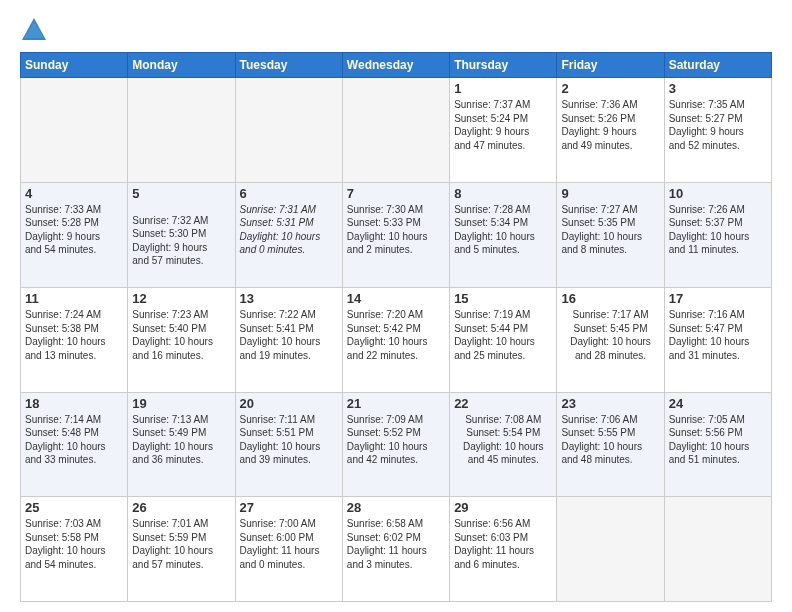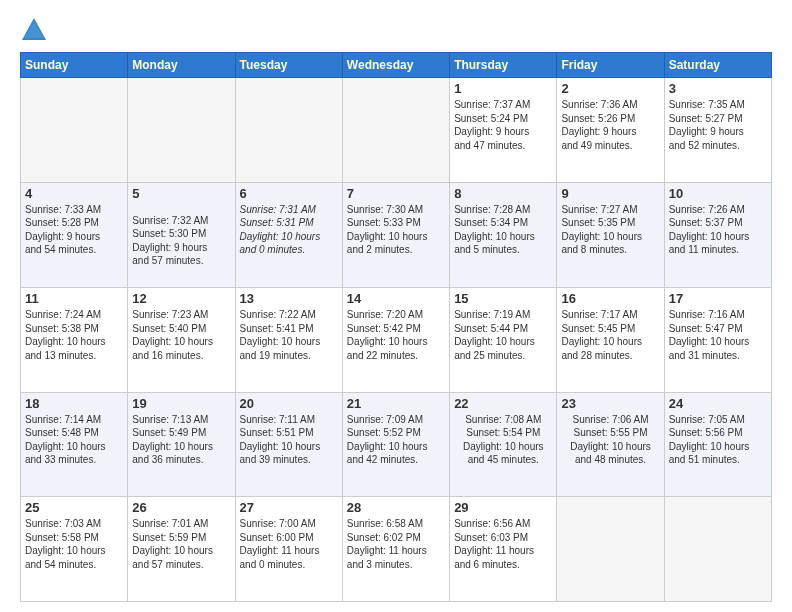--- a/index.html
+++ b/index.html
@@ -239,21 +239,21 @@
           </td>
           <td>
             <span class="day-number">15</span>
             <div class="day-info" style="white-space: pre-line;">Sunrise: 7:19 AM
 Sunset: 5:44 PM
 Daylight: 10 hours
 and 25 minutes.</div>
           </td>
           <td>
             <span class="day-number">16</span>
-            <div class="day-info" style="white-space: pre-line;">Sunrise: 7:17 AM
+            <div class="day-info" style="white-space: pre-line; text-align: center;">Sunrise: 7:17 AM
 Sunset: 5:45 PM
 Daylight: 10 hours
 and 28 minutes.</div>
           </td>
           <td>
             <span class="day-number">17</span>
             <div class="day-info" style="white-space: pre-line;">Sunrise: 7:16 AM
 Sunset: 5:47 PM
 Daylight: 10 hours
 and 31 minutes.</div>
@@ -290,21 +290,21 @@
           </td>
           <td>
             <span class="day-number">22</span>
             <div class="day-info" style="white-space: pre-line; text-align: center;">Sunrise: 7:08 AM
 Sunset: 5:54 PM
 Daylight: 10 hours
 and 45 minutes.</div>
           </td>
           <td>
             <span class="day-number">23</span>
-            <div class="day-info" style="white-space: pre-line; text-align: center;">Sunrise: 7:06 AM
+            <div class="day-info" style="white-space: pre-line;">Sunrise: 7:06 AM
 Sunset: 5:55 PM
 Daylight: 10 hours
 and 48 minutes.</div>
           </td>
           <td>
             <span class="day-number">24</span>
             <div class="day-info" style="white-space: pre-line;">Sunrise: 7:05 AM
 Sunset: 5:56 PM
 Daylight: 10 hours
 and 51 minutes.</div>

